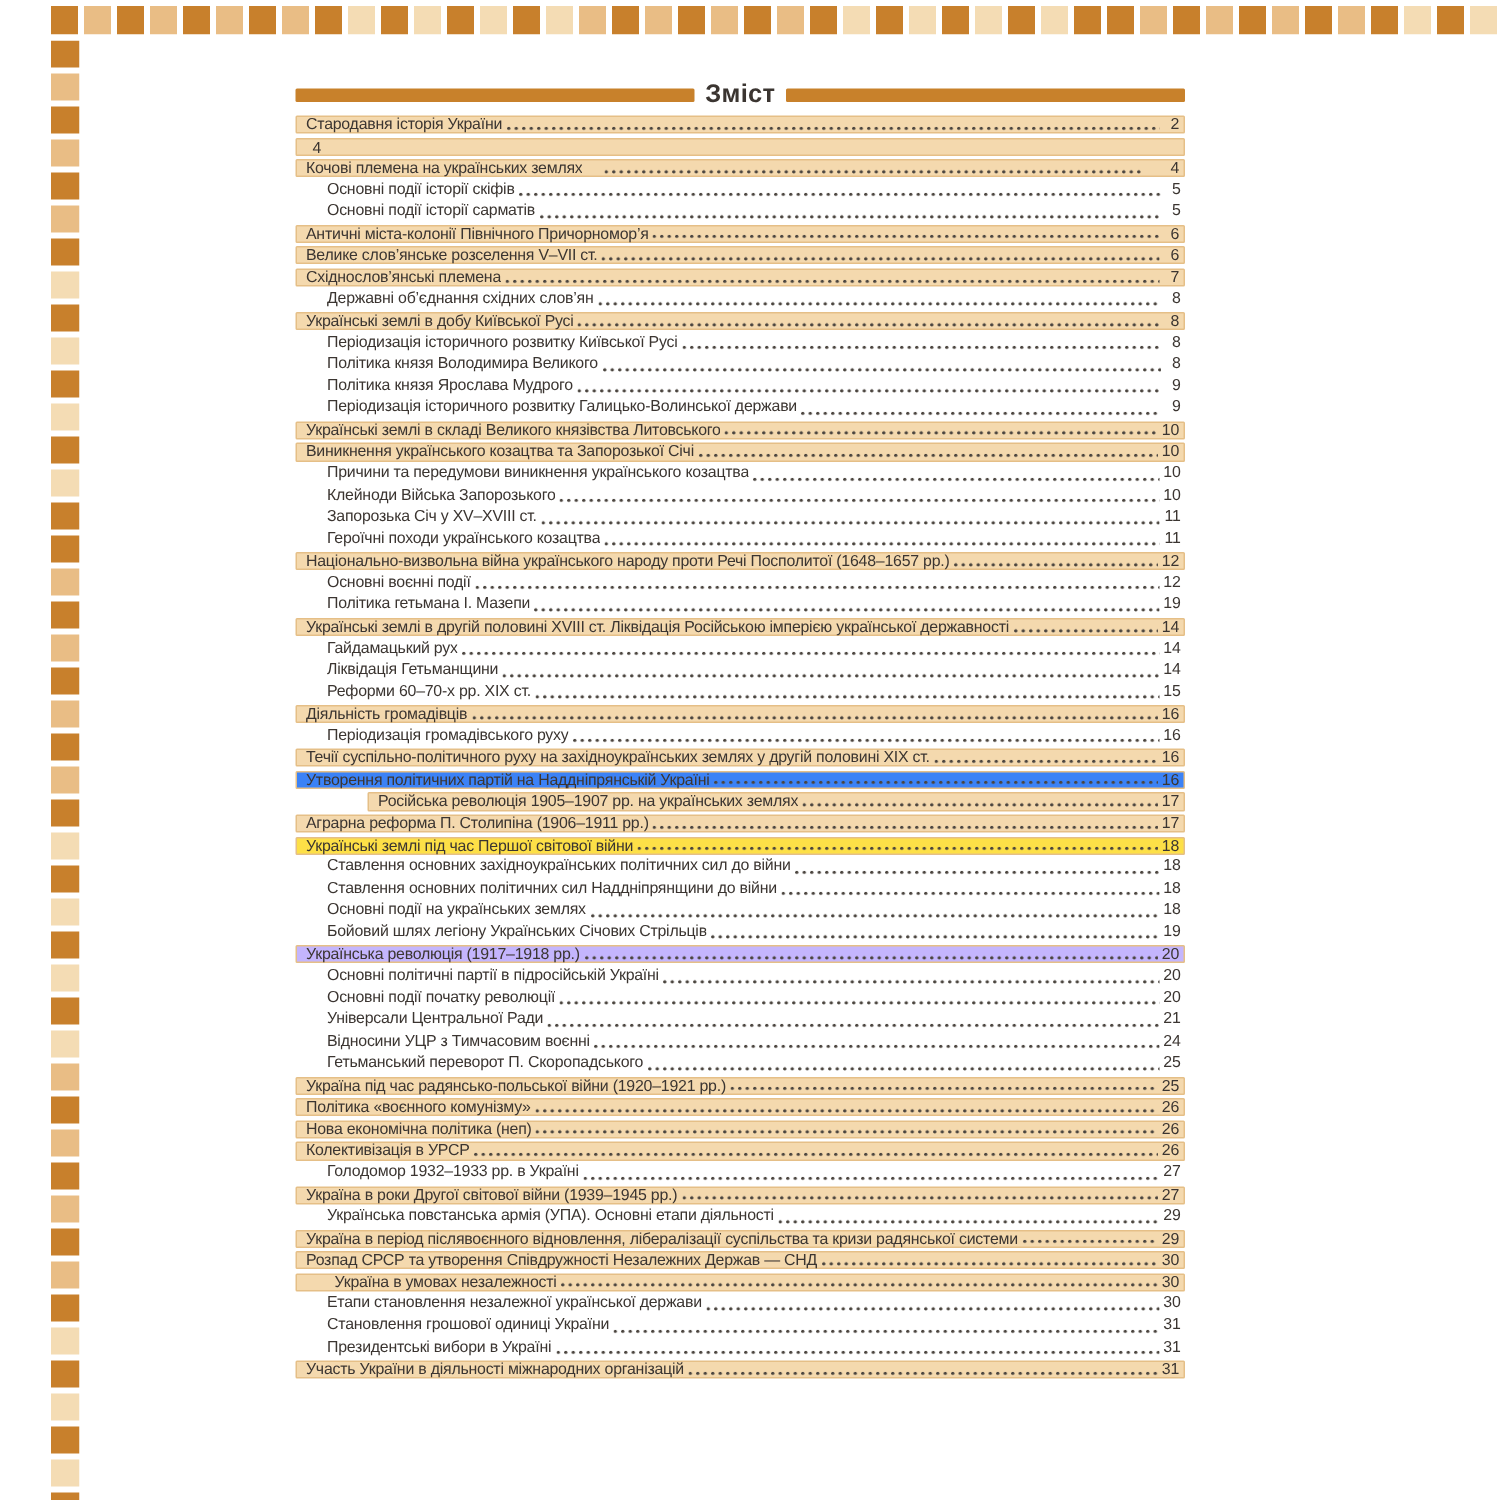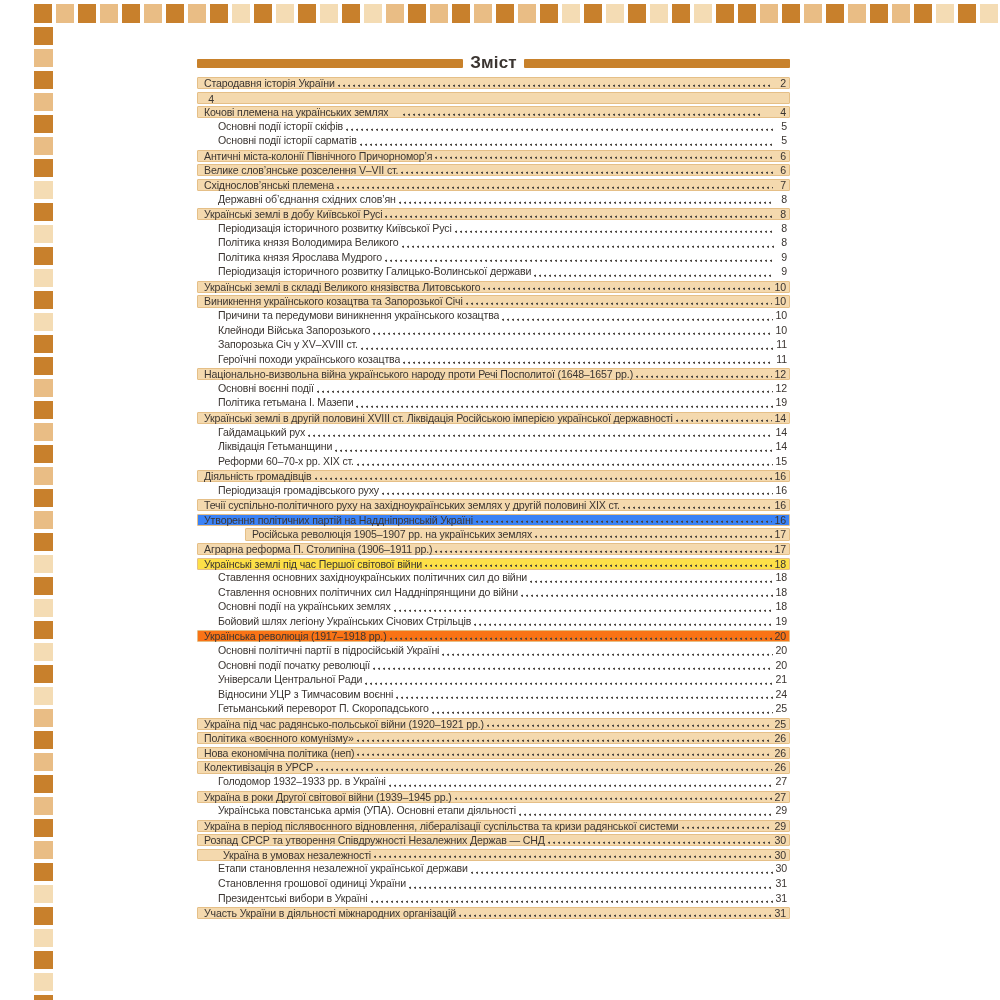--- a/index.html
+++ b/index.html
@@ -340,21 +340,21 @@
       <div class="row lvl1">
         <span class="lbl">Основні події на українських землях</span>
         <span class="leader"></span>
         <span class="pnum">18</span>
       </div>
       <div class="row lvl1">
         <span class="lbl">Бойовий шлях легіону Українських Січових Стрільців</span>
         <span class="leader"></span>
         <span class="pnum">19</span>
       </div>
-      <div class="row lvl0" style="background: #f97316; border: 1px solid rgb(229, 191, 135);">
+      <div class="row lvl0" style="background: #c4b5fd; border: 1px solid rgb(229, 191, 135);">
         <span class="lbl">Українська революція (1917–1918 рр.)</span>
         <span class="leader"></span>
         <span class="pnum">20</span>
       </div>
       <div class="row lvl1">
         <span class="lbl">Основні політичні партії в підросійській Україні</span>
         <span class="leader"></span>
         <span class="pnum">20</span>
       </div>
       <div class="row lvl1">

